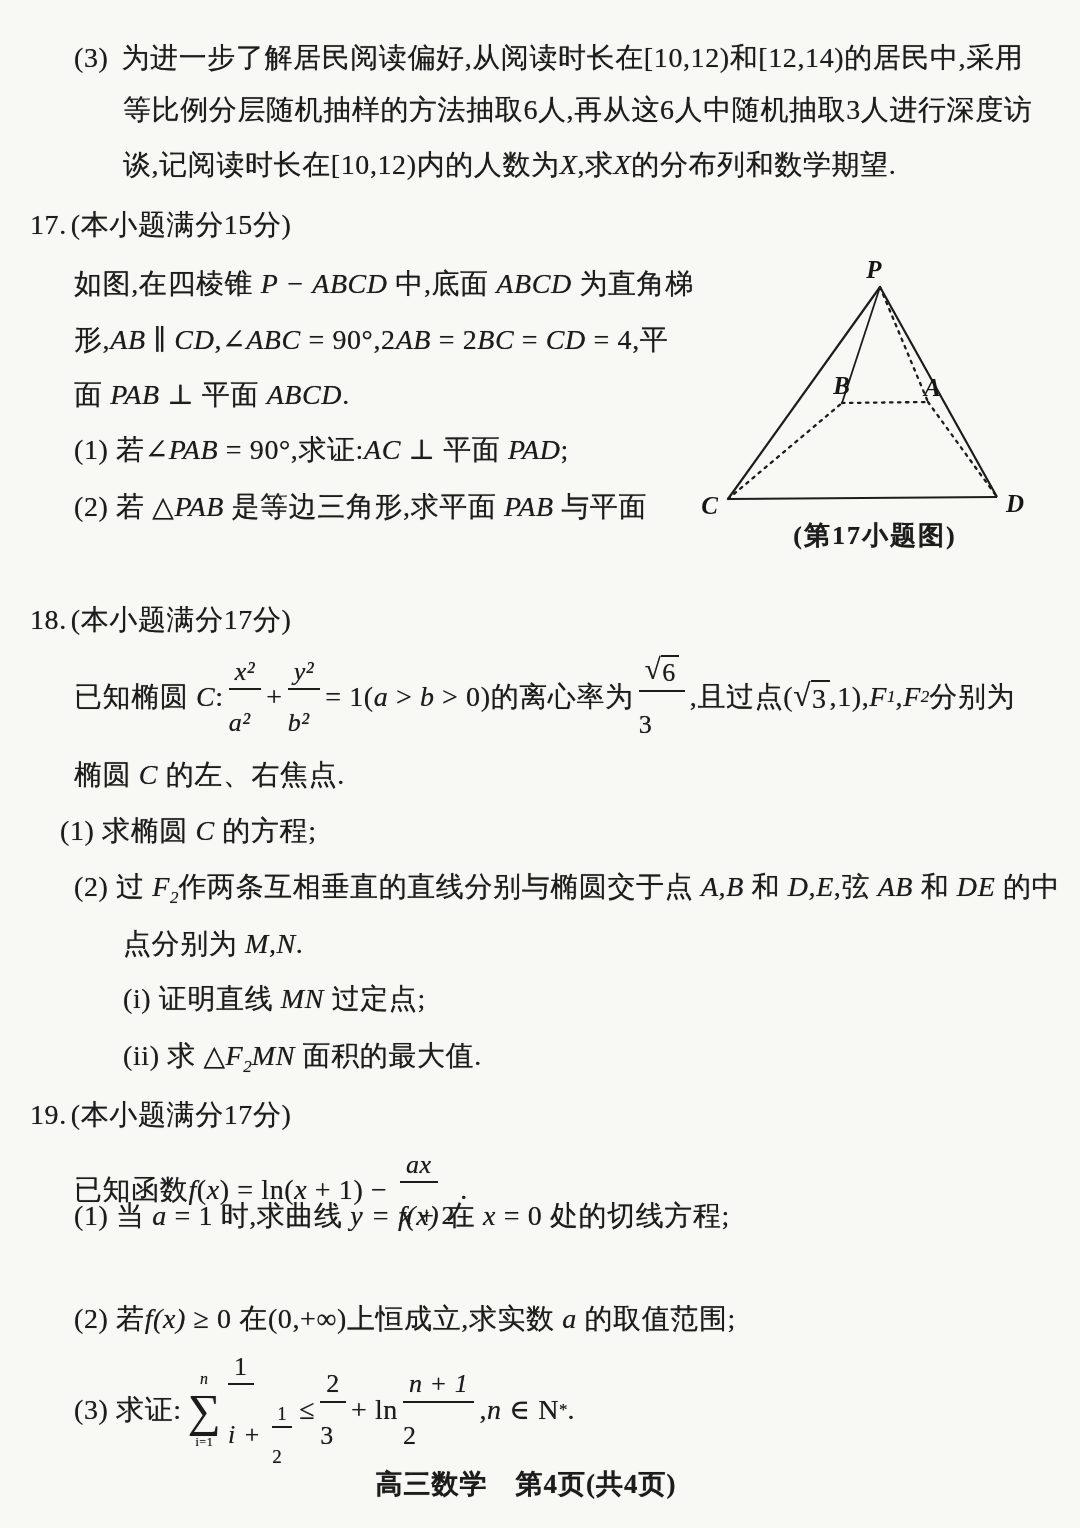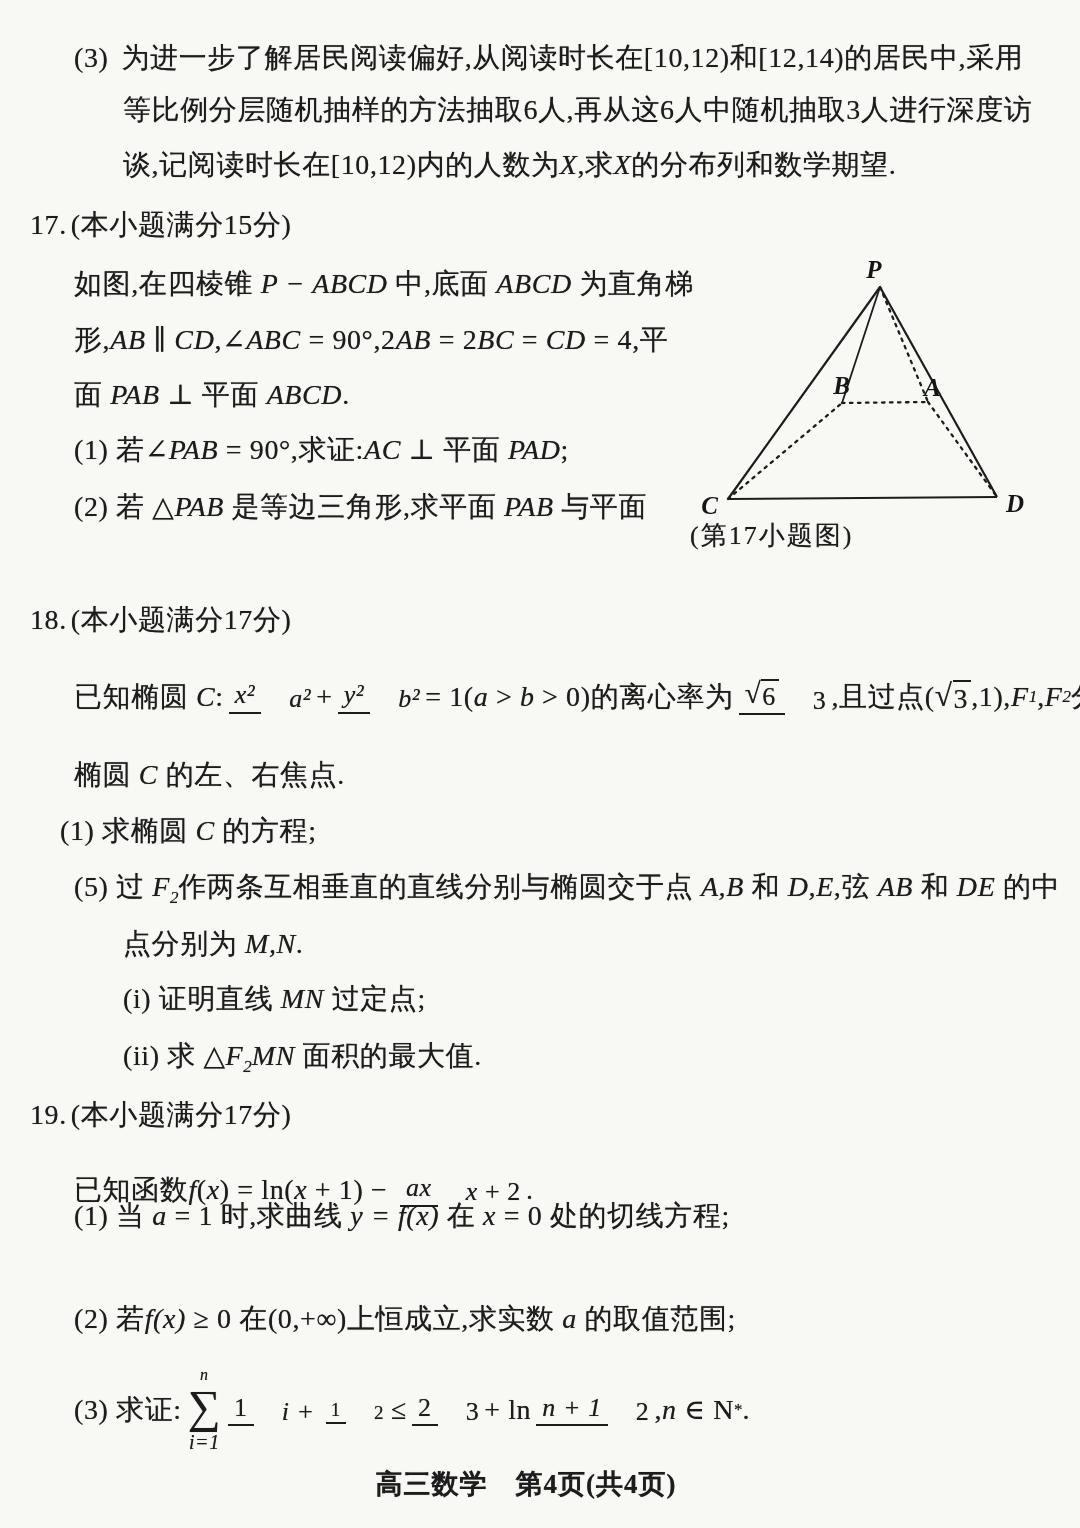--- a/index.html
+++ b/index.html
@@ -28,53 +28,52 @@
     white-space:pre;
     font-size:28px;
     letter-spacing:0.6px;
     text-shadow:0 0 0.7px rgba(20,20,20,0.65);
   }
   .mk{margin-right:13px;}
   .qnum{margin-right:4px;}
   .it{font-style:italic;}
   .frac{
     display:inline-flex;
-    flex-direction:row;
-    align-items:flex-end;
+    flex-direction:column;
+    align-items:flex-start;
     line-height:1.12;
     margin:0 5px;
     font-size:26px;
-    gap:28px;
   }
   .frac .num{border-bottom:2.2px solid #1c1c1c;padding:0 6px 2px;display:flex;align-items:flex-end;}
-  .frac .den{padding-top:0;display:flex;align-items:center;}
+  .frac .den{padding-top:18px;display:flex;align-items:center;}
   .sqrt{display:inline-flex;align-items:flex-start;}
   .sqrt .sg{font-size:1.12em;line-height:1;}
   .sqrt .rd{border-top:2.2px solid #1c1c1c;padding:1px 3px 0 1px;}
   .sum{display:inline-flex;flex-direction:column;align-items:center;line-height:1;margin:0 2px 0 6px;}
   .sum .up{font-size:16px;font-style:italic;margin-bottom:1px;}
   .sum .sg{font-size:46px;}
-  .sum .lo{font-size:20px;font-style:italic;margin-top:2px;}
+  .sum .lo{font-size:12px;margin-top:2px;}
   .sfrac{font-size:19px;margin:0 2px 0 4px;}
   .sfrac .num{padding:0 5px 1px;border-bottom:2px solid #1c1c1c;}
   .sub{font-size:17px;vertical-align:-7px;letter-spacing:0;}
   .sup{font-size:17px;vertical-align:11px;letter-spacing:0;}
   .footer{
     position:absolute;
     left:0;top:1466px;width:1052px;
     text-align:center;
     font-size:27px;
     font-weight:700;
     letter-spacing:1px;
     text-shadow:0 0 0.7px rgba(20,20,20,0.6);
   }
   .figwrap{position:absolute;left:690px;top:252px;width:370px;height:270px;}
   .figcap{
     position:absolute;left:690px;top:518px;width:370px;
-    text-align:left;font-size:26px;font-weight:400;
+    text-align:center;font-size:26px;font-weight:700;
     letter-spacing:2px;
     text-shadow:0 0 0.7px rgba(20,20,20,0.6);
   }
   svg .lbl{font-family:"Liberation Serif","DejaVu Serif",serif;font-style:italic;font-weight:700;font-size:25px;fill:#161616;}
 </style>
 </head>
 <body>
 
 <div class="page">
 
@@ -125,21 +124,21 @@
     <span class="sqrt"><span class="sg">√</span><span class="rd">3</span></span>
     <span>,1),</span>
     <span class="it">F</span><span class="sub it">1</span>
     <span>,</span>
     <span class="it">F</span><span class="sub it">2</span>
     <span>分别为</span>
   </div>
 
   <div class="line" style="left:74px;top:757px"><span>椭圆</span><span class="it"> C </span><span>的左、右焦点.</span></div>
   <div class="line" style="left:60px;top:813px"><span>(1) 求椭圆</span><span class="it"> C </span><span>的方程;</span></div>
-  <div class="line" style="left:74px;top:869px"><span>(5) 过</span><span class="it"> F</span><span class="sub it">2</span><span>作两条互相垂直的直线分别与椭圆交于点</span><span class="it"> A,B </span><span>和</span><span class="it"> D,E</span><span>,弦</span><span class="it"> AB </span><span>和</span><span class="it"> DE </span><span>的中</span></div>
+  <div class="line" style="left:74px;top:869px"><span>(2) 过</span><span class="it"> F</span><span class="sub it">2</span><span>作两条互相垂直的直线分别与椭圆交于点</span><span class="it"> A,B </span><span>和</span><span class="it"> D,E</span><span>,弦</span><span class="it"> AB </span><span>和</span><span class="it"> DE </span><span>的中</span></div>
   <div class="line" style="left:123px;top:926px"><span>点分别为</span><span class="it"> M,N</span><span>.</span></div>
   <div class="line" style="left:123px;top:981px"><span>(i) 证明直线</span><span class="it"> MN </span><span>过定点;</span></div>
   <div class="line" style="left:123px;top:1038px"><span>(ii) 求 △</span><span class="it">F</span><span class="sub it">2</span><span class="it">MN </span><span>面积的最大值.</span></div>
 
   <div class="line" style="left:30px;top:1097px"><span class="qnum">19.</span><span>(本小题满分17分)</span></div>
 
   <div class="fline" style="left:74px;top:1150px;height:80px">
     <span>已知函数</span><span class="it">f</span><span>(</span><span class="it">x</span><span>) = ln(</span><span class="it">x</span><span> + 1) − </span>
     <span class="frac"><span class="num it">ax</span><span class="den"><span class="it">x</span><span> + 2</span></span></span>
     <span>.</span>

